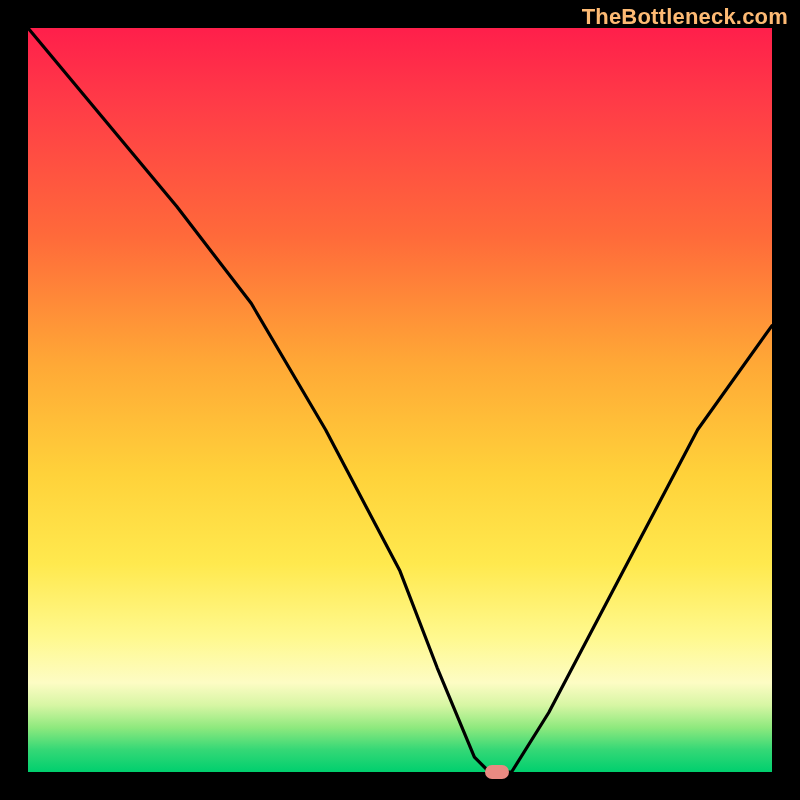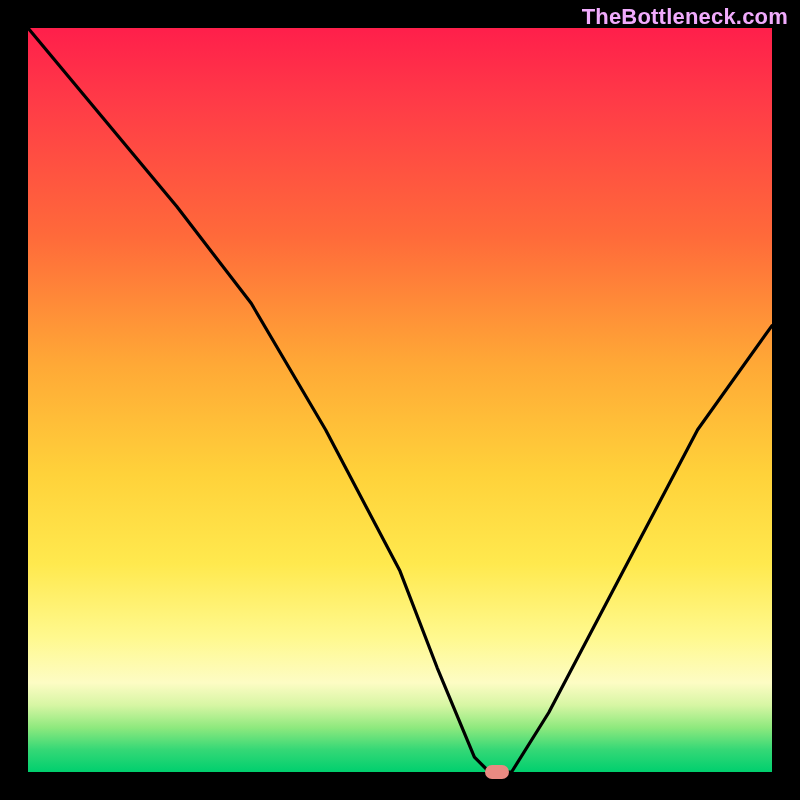--- a/index.html
+++ b/index.html
@@ -14,21 +14,21 @@
   .frame {
     position: relative;
     width: 800px;
     height: 800px;
     background: #000;
   }
   .watermark {
     position: absolute;
     top: 4px;
     right: 12px;
-    color: #f0abfc;
+    color: #fdba74;
     font-size: 22px;
     font-weight: 600;
     letter-spacing: 0.2px;
     user-select: none;
   }
   .plot {
     position: absolute;
     left: 28px;
     top: 28px;
     width: 744px;

